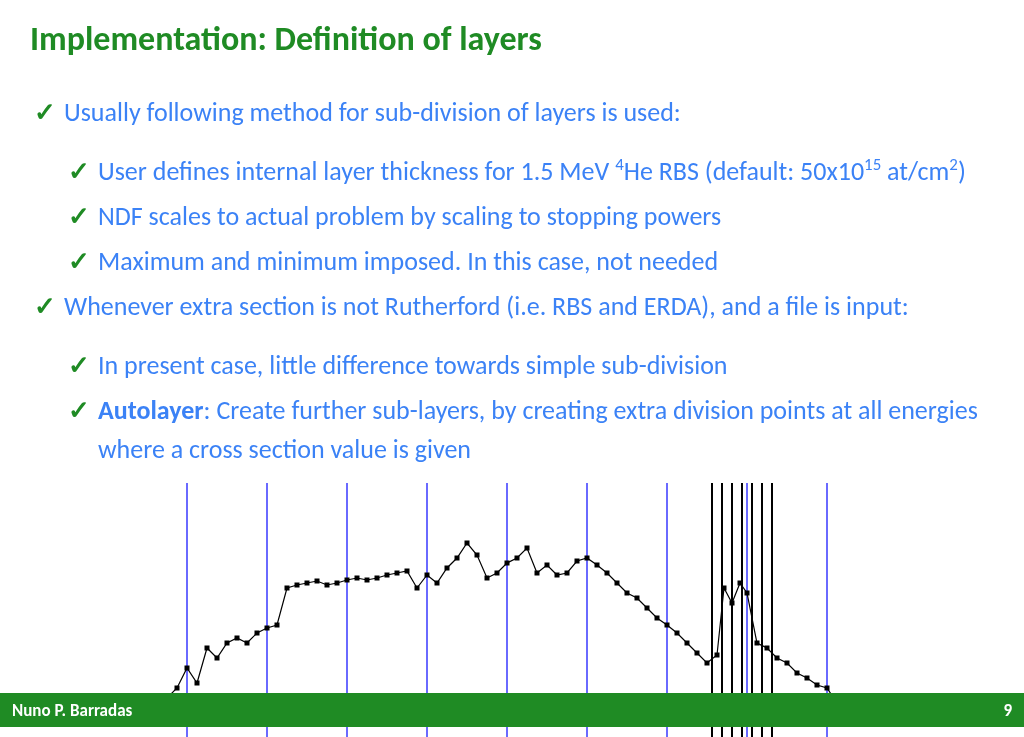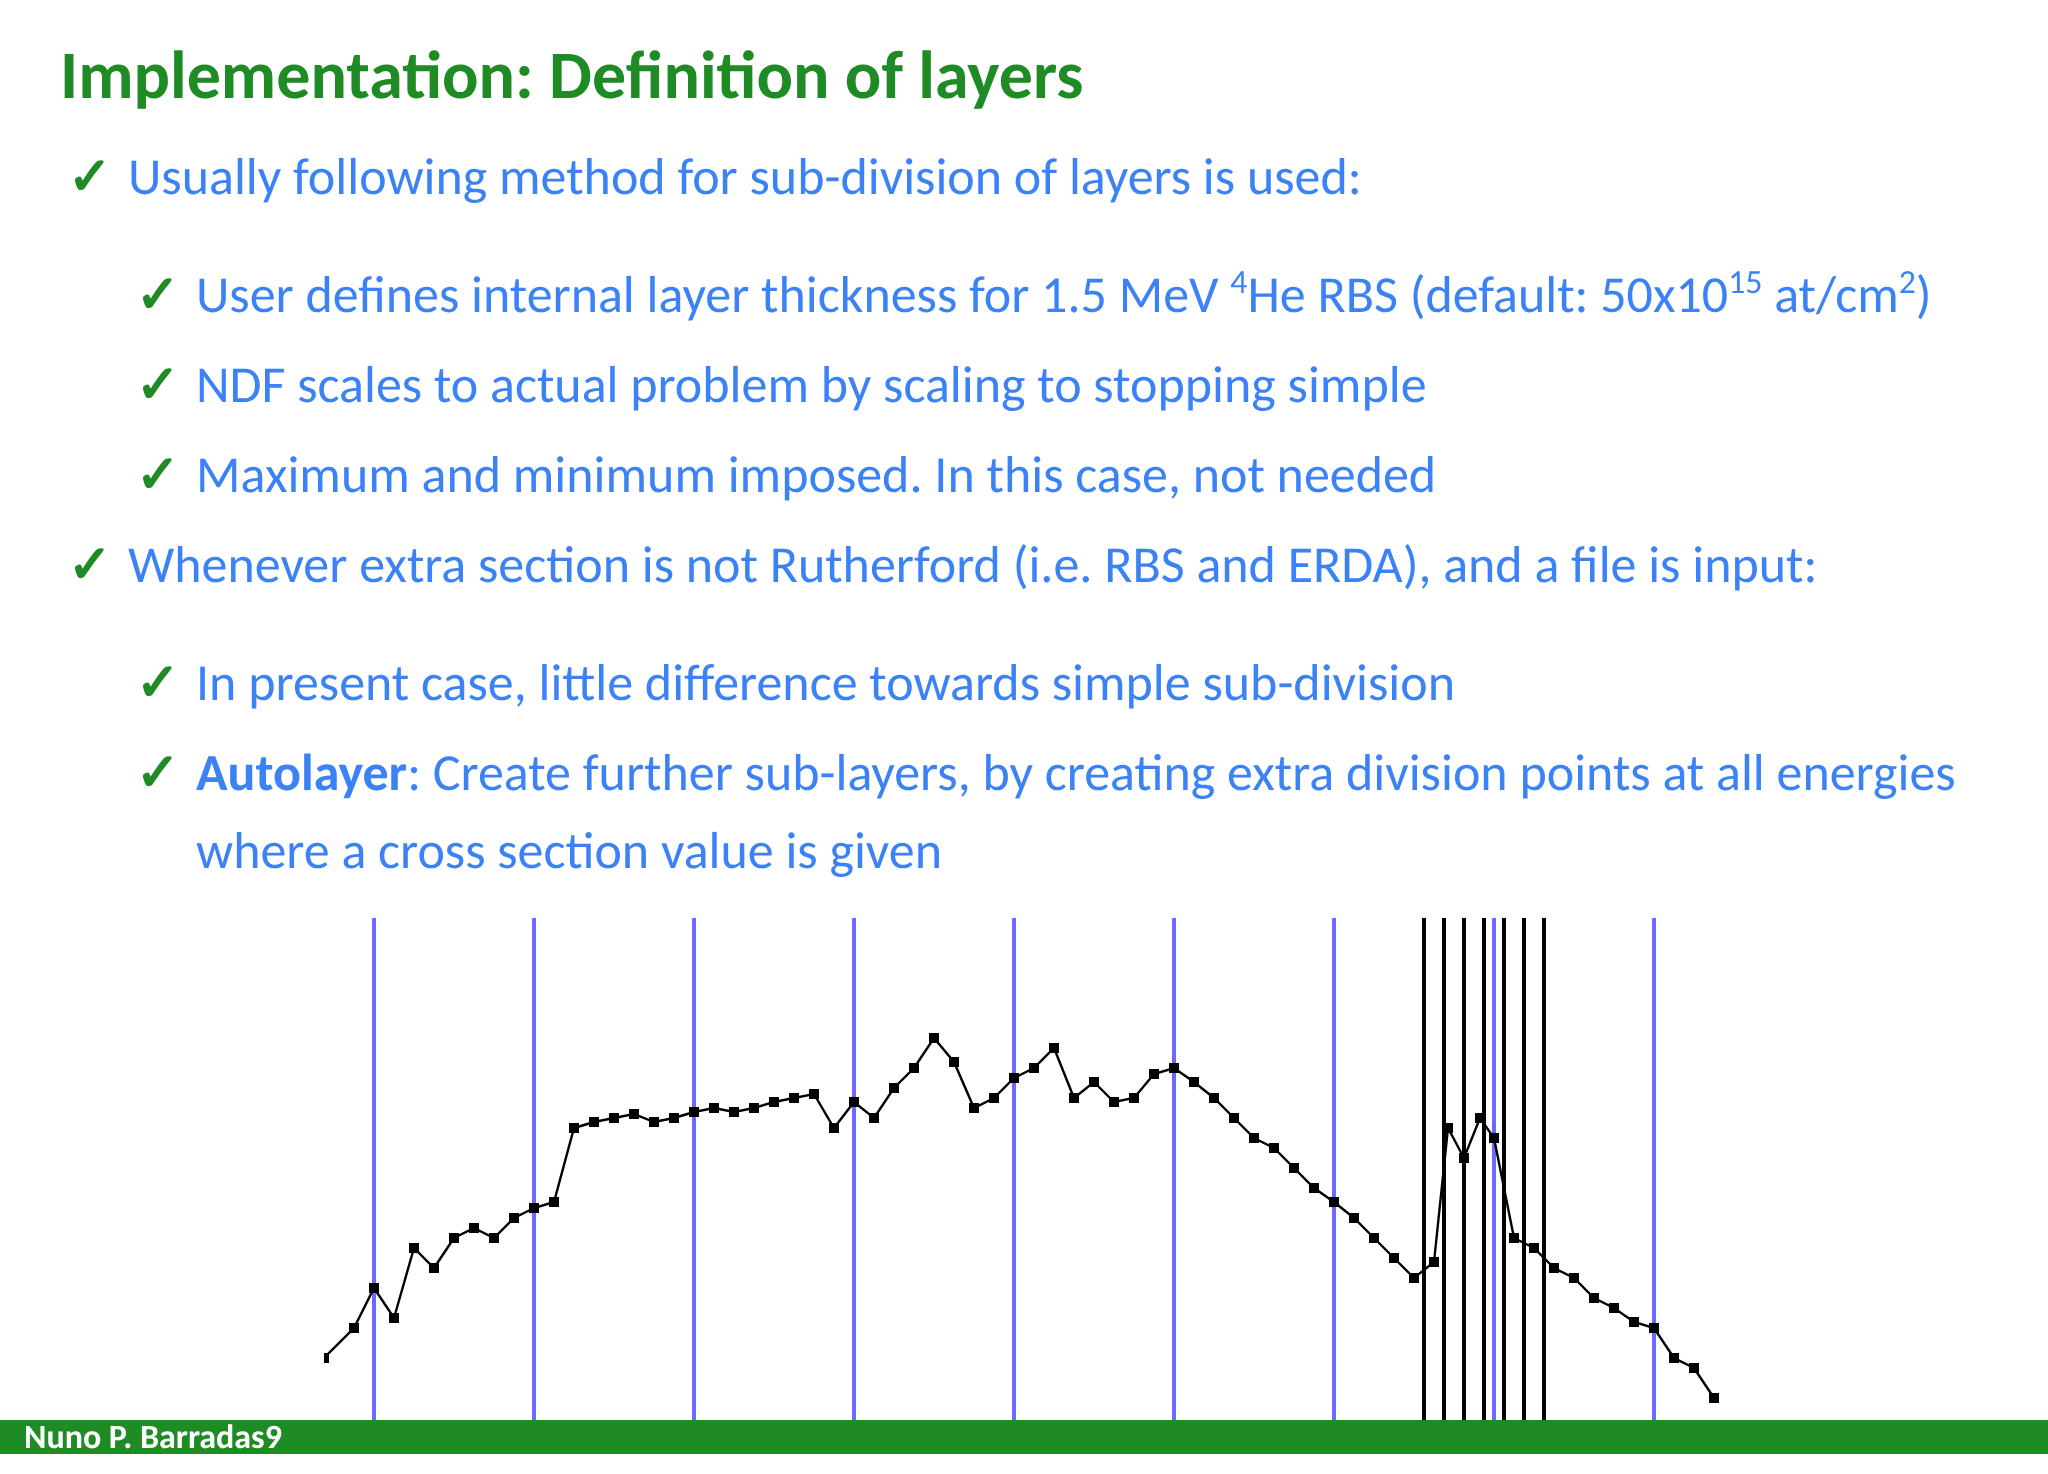--- a/index.html
+++ b/index.html
@@ -1,47 +1,47 @@
 <!DOCTYPE html>
 <html><head>
 <meta charset="utf-8">
 <style>
   * { margin: 0; padding: 0; box-sizing: border-box; }
   html, body { width: 1024px; height: 737px; font-family: Calibri, Arial, sans-serif; background: #fff; overflow: hidden; }
-  .slide { width: 1024px; height: 737px; position: relative; display: flex; flex-direction: column; }
+  .slide { width: 1024px; height: 737px; position: relative; display: flex; flex-direction: column; gap: 24px; }
   .title { color: #1f8b24; font-size: 34px; font-weight: bold; padding: 18px 30px 10px 30px; }
   .content { flex: 1; padding: 0 30px; color: #3b82f6; font-size: 26px; line-height: 1.5; }
   ul.outer { list-style: none; }
   ul.outer > li { position: relative; padding-left: 34px; margin-bottom: 6px; }
   ul.outer > li::before { content: "✓"; position: absolute; left: 4px; top: 0; color: #1f8b24; font-weight: bold; }
   ul.inner { list-style: none; margin-top: 20px; }
   ul.inner > li { position: relative; padding-left: 34px; margin-bottom: 6px; }
   ul.inner > li::before { content: "✓"; position: absolute; left: 4px; top: 0; color: #1f8b24; font-weight: bold; }
   sup { font-size: 0.65em; vertical-align: super; line-height: 0; }
   .bold { font-weight: bold; }
   .chart-wrap { display: flex; justify-content: center; margin-top: 14px; }
   .chart { display: block; }
-  .footer { position: absolute; bottom: 10px; left: 0; right: 0; background: #1f8b24; color: #fff; font-weight: bold; font-size: 17px; height: 17px; display: flex; align-items: center; justify-content: flex-start; padding: 0 12px; }
+  .footer { position: absolute; bottom: 10px; left: 0; right: 0; background: #1f8b24; color: #fff; font-weight: bold; font-size: 17px; height: 34px; display: flex; align-items: center; justify-content: space-between; padding: 0 12px; }
 </style>
 </head>
 <body>
 
 <div class="slide">
 
   <h1 class="title">Implementation: Definition of layers</h1>
 
   <div class="content">
     <ul class="outer">
       <li>
         <span>Usually following method for sub-division of layers is used:</span>
         <ul class="inner">
           <li>
             <span>User defines internal layer thickness for 1.5 MeV </span><sup>4</sup><span>He RBS (default: 50x10</span><sup>15</sup><span> at/cm</span><sup>2</sup><span>)</span>
           </li>
-          <li>NDF scales to actual problem by scaling to stopping simple</li>
+          <li>NDF scales to actual problem by scaling to stopping powers</li>
           <li>Maximum and minimum imposed. In this case, not needed</li>
         </ul>
       </li>
       <li>
         <span>Whenever extra section is not Rutherford (i.e. RBS and ERDA), and a file is input:</span>
         <ul class="inner">
           <li>In present case, little difference towards simple sub-division</li>
           <li>
             <span class="bold">Autolayer</span><span>: Create further sub-layers, by creating extra division points at all energies where a cross section value is given</span>
           </li>

